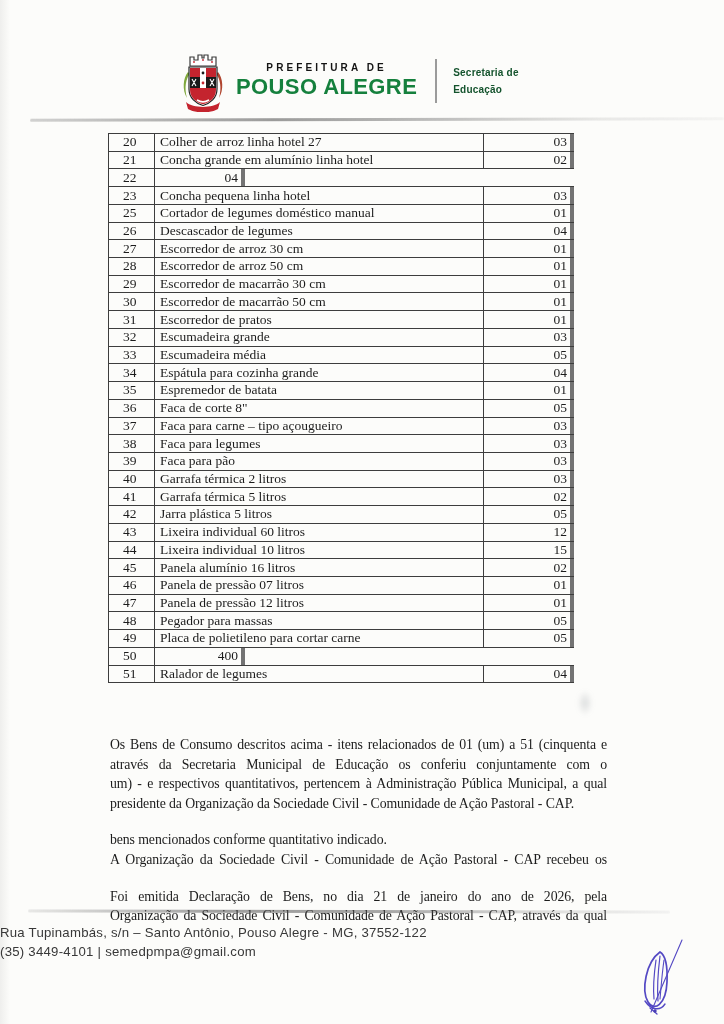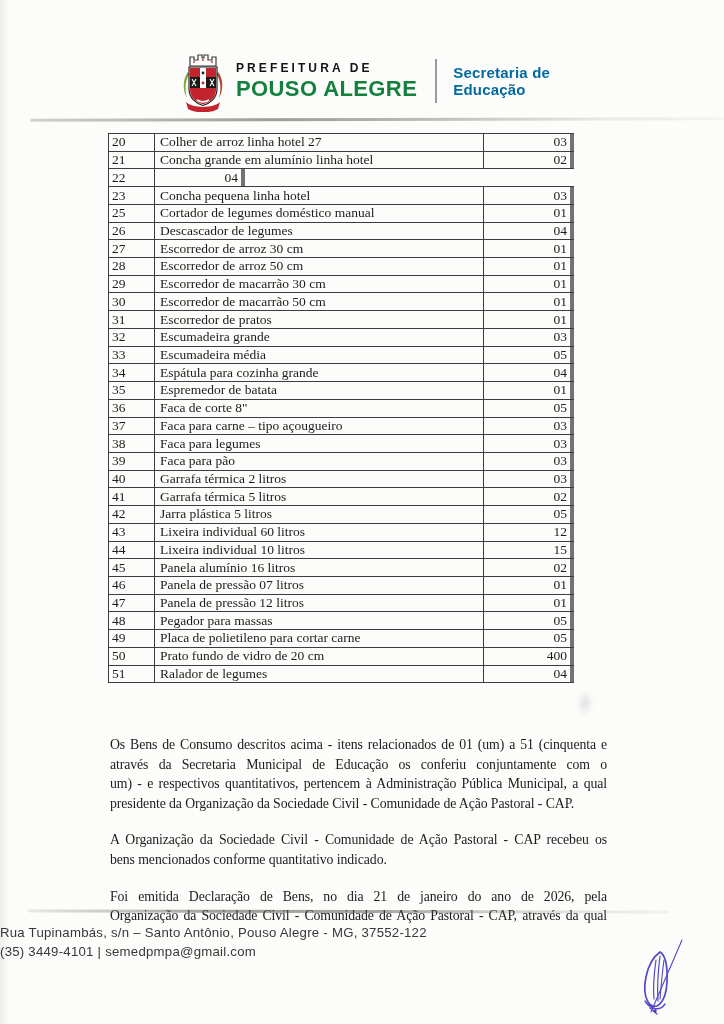--- a/index.html
+++ b/index.html
@@ -5,24 +5,24 @@
   * { margin:0; padding:0; box-sizing:border-box; }
   body { background:#e9e9e9; font-family:"Liberation Sans", sans-serif; }
   .page {
     position:relative; width:724px; height:1024px; margin:0 auto;
     background:#fcfcfa; overflow:hidden; color:#1f1f1f;
   }
   
   .header { position:absolute; left:180px; top:50px; display:flex; align-items:center; }
   .logo { width:46px; height:62px; flex:0 0 auto; }
   .brand { margin-left:10px; }
-  .brand-top { font-size:12px; font-weight:800; letter-spacing:3.1px; color:#141414; }
+  .brand-top { font-size:10px; font-weight:800; letter-spacing:3.1px; color:#141414;text-align:center; }
   .brand-main { font-size:22px; font-weight:800; letter-spacing:0.4px; color:#15803d; margin-top:1px; }
   .hdr-divider { width:2px; height:44px; background:#9b9b9b; margin:0 16px 0 18px; }
-  .dept { font-size:15px; font-weight:700; color:#0369a1; line-height:17px; letter-spacing:0.2px; }
+  .dept { font-size:10px; font-weight:700; color:#14532d; line-height:17px; letter-spacing:0.2px; }
   .rule-fuzzy {
     position:absolute; height:3px; border-radius:2px;
     filter:blur(0.7px);
   }
   .rule-header {
     left:30px; top:118px; width:694px;
     background:linear-gradient(90deg, rgba(110,110,110,.30), rgba(75,75,75,.55) 35%, rgba(95,95,95,.38) 60%, rgba(140,140,140,.18) 82%, rgba(160,160,160,.08));
     transform:rotate(-0.12deg);
   }
   .rule-footer {
@@ -31,21 +31,21 @@
     transform:rotate(0.1deg);
   }
   
   .tbl {
     position:absolute; left:108px; top:133px; width:466px;
     border-top:1px solid #3d3d3d;
     font-family:"Liberation Serif", serif; font-size:13.5px; color:#1c1c1c;
   }
   .tr { display:flex; height:17.72px; border-bottom:1px solid #3d3d3d; }
   .td { display:flex; align-items:center; overflow:hidden; white-space:nowrap; }
-  .td.n { width:47px; border-left:1px solid #3d3d3d; border-right:1px solid #3d3d3d; padding-left:3px; }
+  .td.n { width:47px; border-left:1px solid #3d3d3d; border-right:1px solid #3d3d3d; padding-left:14px; }
   .td.d { flex:1; border-right:1px solid #3d3d3d; padding-left:5px; }
   .td.q { width:90px; border-right:4px solid #737373; justify-content:flex-end; padding-right:3px; }
   
   .bodytext {
     position:absolute; left:110px; top:735px; width:497px;
     font-family:"Liberation Serif", serif; font-size:13.8px; line-height:19.6px;
     color:#1c1c1c; letter-spacing:-0.1px;
   }
   .para { margin-bottom:17px; }
   .pline { text-align:justify; text-align-last:justify; }
@@ -278,21 +278,20 @@
     </div>
 
     <div class="tr">
       <div class="td n">49</div>
       <div class="td d">Placa de polietileno para cortar carne</div>
       <div class="td q">05</div>
     </div>
 
     <div class="tr">
       <div class="td n">50</div>
-      <div class="td d">Prato fundo de vidro de 20 cm</div>
       <div class="td q">400</div>
     </div>
 
     <div class="tr">
       <div class="td n">51</div>
       <div class="td d">Ralador de legumes</div>
       <div class="td q">04</div>
     </div>
   </div>
 
@@ -300,22 +299,22 @@
   <div class="edge-shade"></div>
 
   <div class="bodytext">
       <div class="para">
         <div class="pline">Os Bens de Consumo descritos acima - itens relacionados de 01 (um) a 51 (cinquenta e</div>
         <div class="pline">através da Secretaria Municipal de Educação os conferiu conjuntamente com o</div>
         <div class="pline">um) - e respectivos quantitativos, pertencem à Administração Pública Municipal, a qual</div>
         <div class="pline last">presidente da Organização da Sociedade Civil - Comunidade de Ação Pastoral - CAP.</div>
       </div>
       <div class="para">
+        <div class="pline last">bens mencionados conforme quantitativo indicado.</div>
         <div class="pline">A Organização da Sociedade Civil - Comunidade de Ação Pastoral - CAP recebeu os</div>
-        <div class="pline last">bens mencionados conforme quantitativo indicado.</div>
       </div>
       <div class="para">
         <div class="pline">Foi emitida Declaração de Bens, no dia 21 de janeiro do ano de 2026, pela</div>
         <div class="pline">Organização da Sociedade Civil - Comunidade de Ação Pastoral - CAP,  através da qual</div>
       </div>
     </div>
 
   <div class="rule-fuzzy rule-footer"></div>
   <div class="footer">
     <div>Rua Tupinambás, s/n – Santo Antônio, Pouso Alegre - MG, 37552-122</div>

